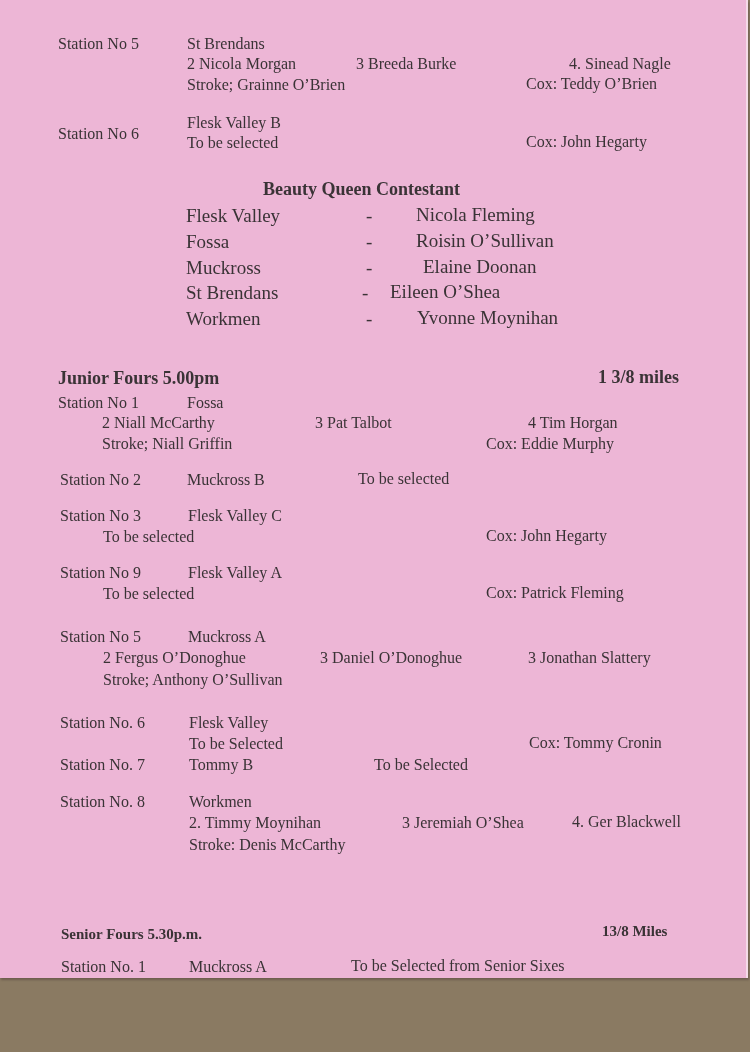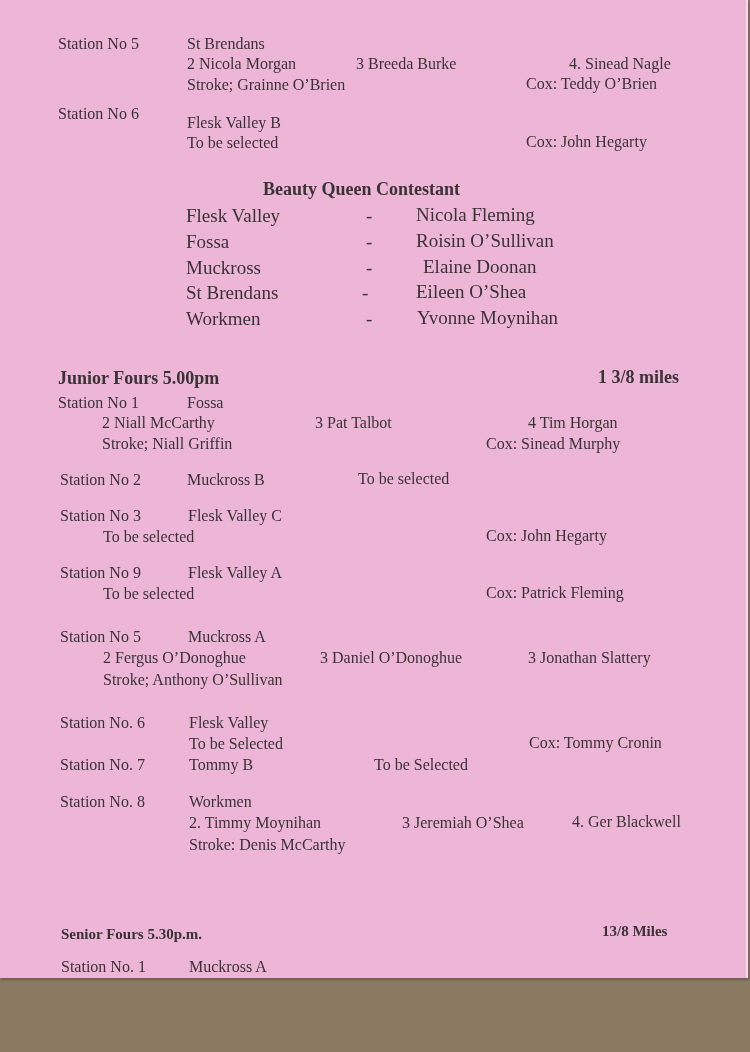--- a/index.html
+++ b/index.html
@@ -28,57 +28,57 @@
 <div class="page">
 
   <div class="t" style="left:58px;top:36px">Station No 5</div>
   <div class="t" style="left:187px;top:36px">St Brendans</div>
   <div class="t" style="left:187px;top:56px">2 Nicola Morgan</div>
   <div class="t" style="left:356px;top:56px">3 Breeda Burke</div>
   <div class="t" style="left:569px;top:56px">4. Sinead Nagle</div>
   <div class="t" style="left:187px;top:77px">Stroke; Grainne O’Brien</div>
   <div class="t" style="left:526px;top:76px">Cox: Teddy O’Brien</div>
 
-  <div class="t" style="left:58px;top:106px">Station No 6</div>
+  <div class="t" style="left:58px;top:126px">Station No 6</div>
   <div class="t" style="left:187px;top:115px">Flesk Valley B</div>
   <div class="t" style="left:187px;top:135px">To be selected</div>
   <div class="t" style="left:526px;top:134px">Cox: John Hegarty</div>
 
   <div class="t hdr" style="left:263px;top:180px">Beauty Queen Contestant</div>
 
   <div class="t big" style="left:186px;top:206px">Flesk Valley</div>
   <div class="t big" style="left:366px;top:206px">-</div>
   <div class="t big" style="left:416px;top:205px">Nicola Fleming</div>
 
   <div class="t big" style="left:186px;top:232px">Fossa</div>
   <div class="t big" style="left:366px;top:232px">-</div>
   <div class="t big" style="left:416px;top:231px">Roisin O’Sullivan</div>
 
   <div class="t big" style="left:186px;top:258px">Muckross</div>
   <div class="t big" style="left:366px;top:258px">-</div>
   <div class="t big" style="left:423px;top:257px">Elaine Doonan</div>
 
   <div class="t big" style="left:186px;top:283px">St Brendans</div>
   <div class="t big" style="left:362px;top:283px">-</div>
-  <div class="t big" style="left:416px;top:282px">Eileen O’Shea</div>
+  <div class="t big" style="left:390px;top:282px">Eileen O’Shea</div>
 
   <div class="t big" style="left:186px;top:309px">Workmen</div>
   <div class="t big" style="left:366px;top:309px">-</div>
   <div class="t big" style="left:417px;top:308px">Yvonne Moynihan</div>
 
   <div class="t hdr" style="left:58px;top:369px">Junior Fours 5.00pm</div>
   <div class="t hdr" style="left:598px;top:368px">1 3/8 miles</div>
 
   <div class="t" style="left:58px;top:395px">Station No 1</div>
   <div class="t" style="left:187px;top:395px">Fossa</div>
   <div class="t" style="left:102px;top:415px">2 Niall McCarthy</div>
   <div class="t" style="left:315px;top:415px">3 Pat Talbot</div>
   <div class="t" style="left:528px;top:415px">4 Tim Horgan</div>
   <div class="t" style="left:102px;top:436px">Stroke; Niall Griffin</div>
-  <div class="t" style="left:486px;top:436px">Cox: Sinead Murphy</div>
+  <div class="t" style="left:486px;top:436px">Cox: Eddie Murphy</div>
 
   <div class="t" style="left:60px;top:472px">Station No 2</div>
   <div class="t" style="left:187px;top:472px">Muckross B</div>
   <div class="t" style="left:358px;top:471px">To be selected</div>
 
   <div class="t" style="left:60px;top:508px">Station No 3</div>
   <div class="t" style="left:188px;top:508px">Flesk Valley C</div>
   <div class="t" style="left:103px;top:529px">To be selected</div>
   <div class="t" style="left:486px;top:528px">Cox: John Hegarty</div>
 
@@ -109,14 +109,15 @@
   <div class="t" style="left:402px;top:815px">3 Jeremiah O’Shea</div>
   <div class="t" style="left:572px;top:814px">4. Ger Blackwell</div>
   <div class="t" style="left:189px;top:837px">Stroke:  Denis McCarthy</div>
 
 
   <div class="t sb" style="left:61px;top:927px">Senior Fours 5.30p.m.</div>
   <div class="t sb" style="left:602px;top:924px">13/8 Miles</div>
 
   <div class="t" style="left:61px;top:959px">Station No. 1</div>
   <div class="t" style="left:189px;top:959px">Muckross A</div>
+  <div class="t" style="left:351px;top:958px">To be Selected from Senior Sixes</div>
 
 </div>
 
 </body></html>

